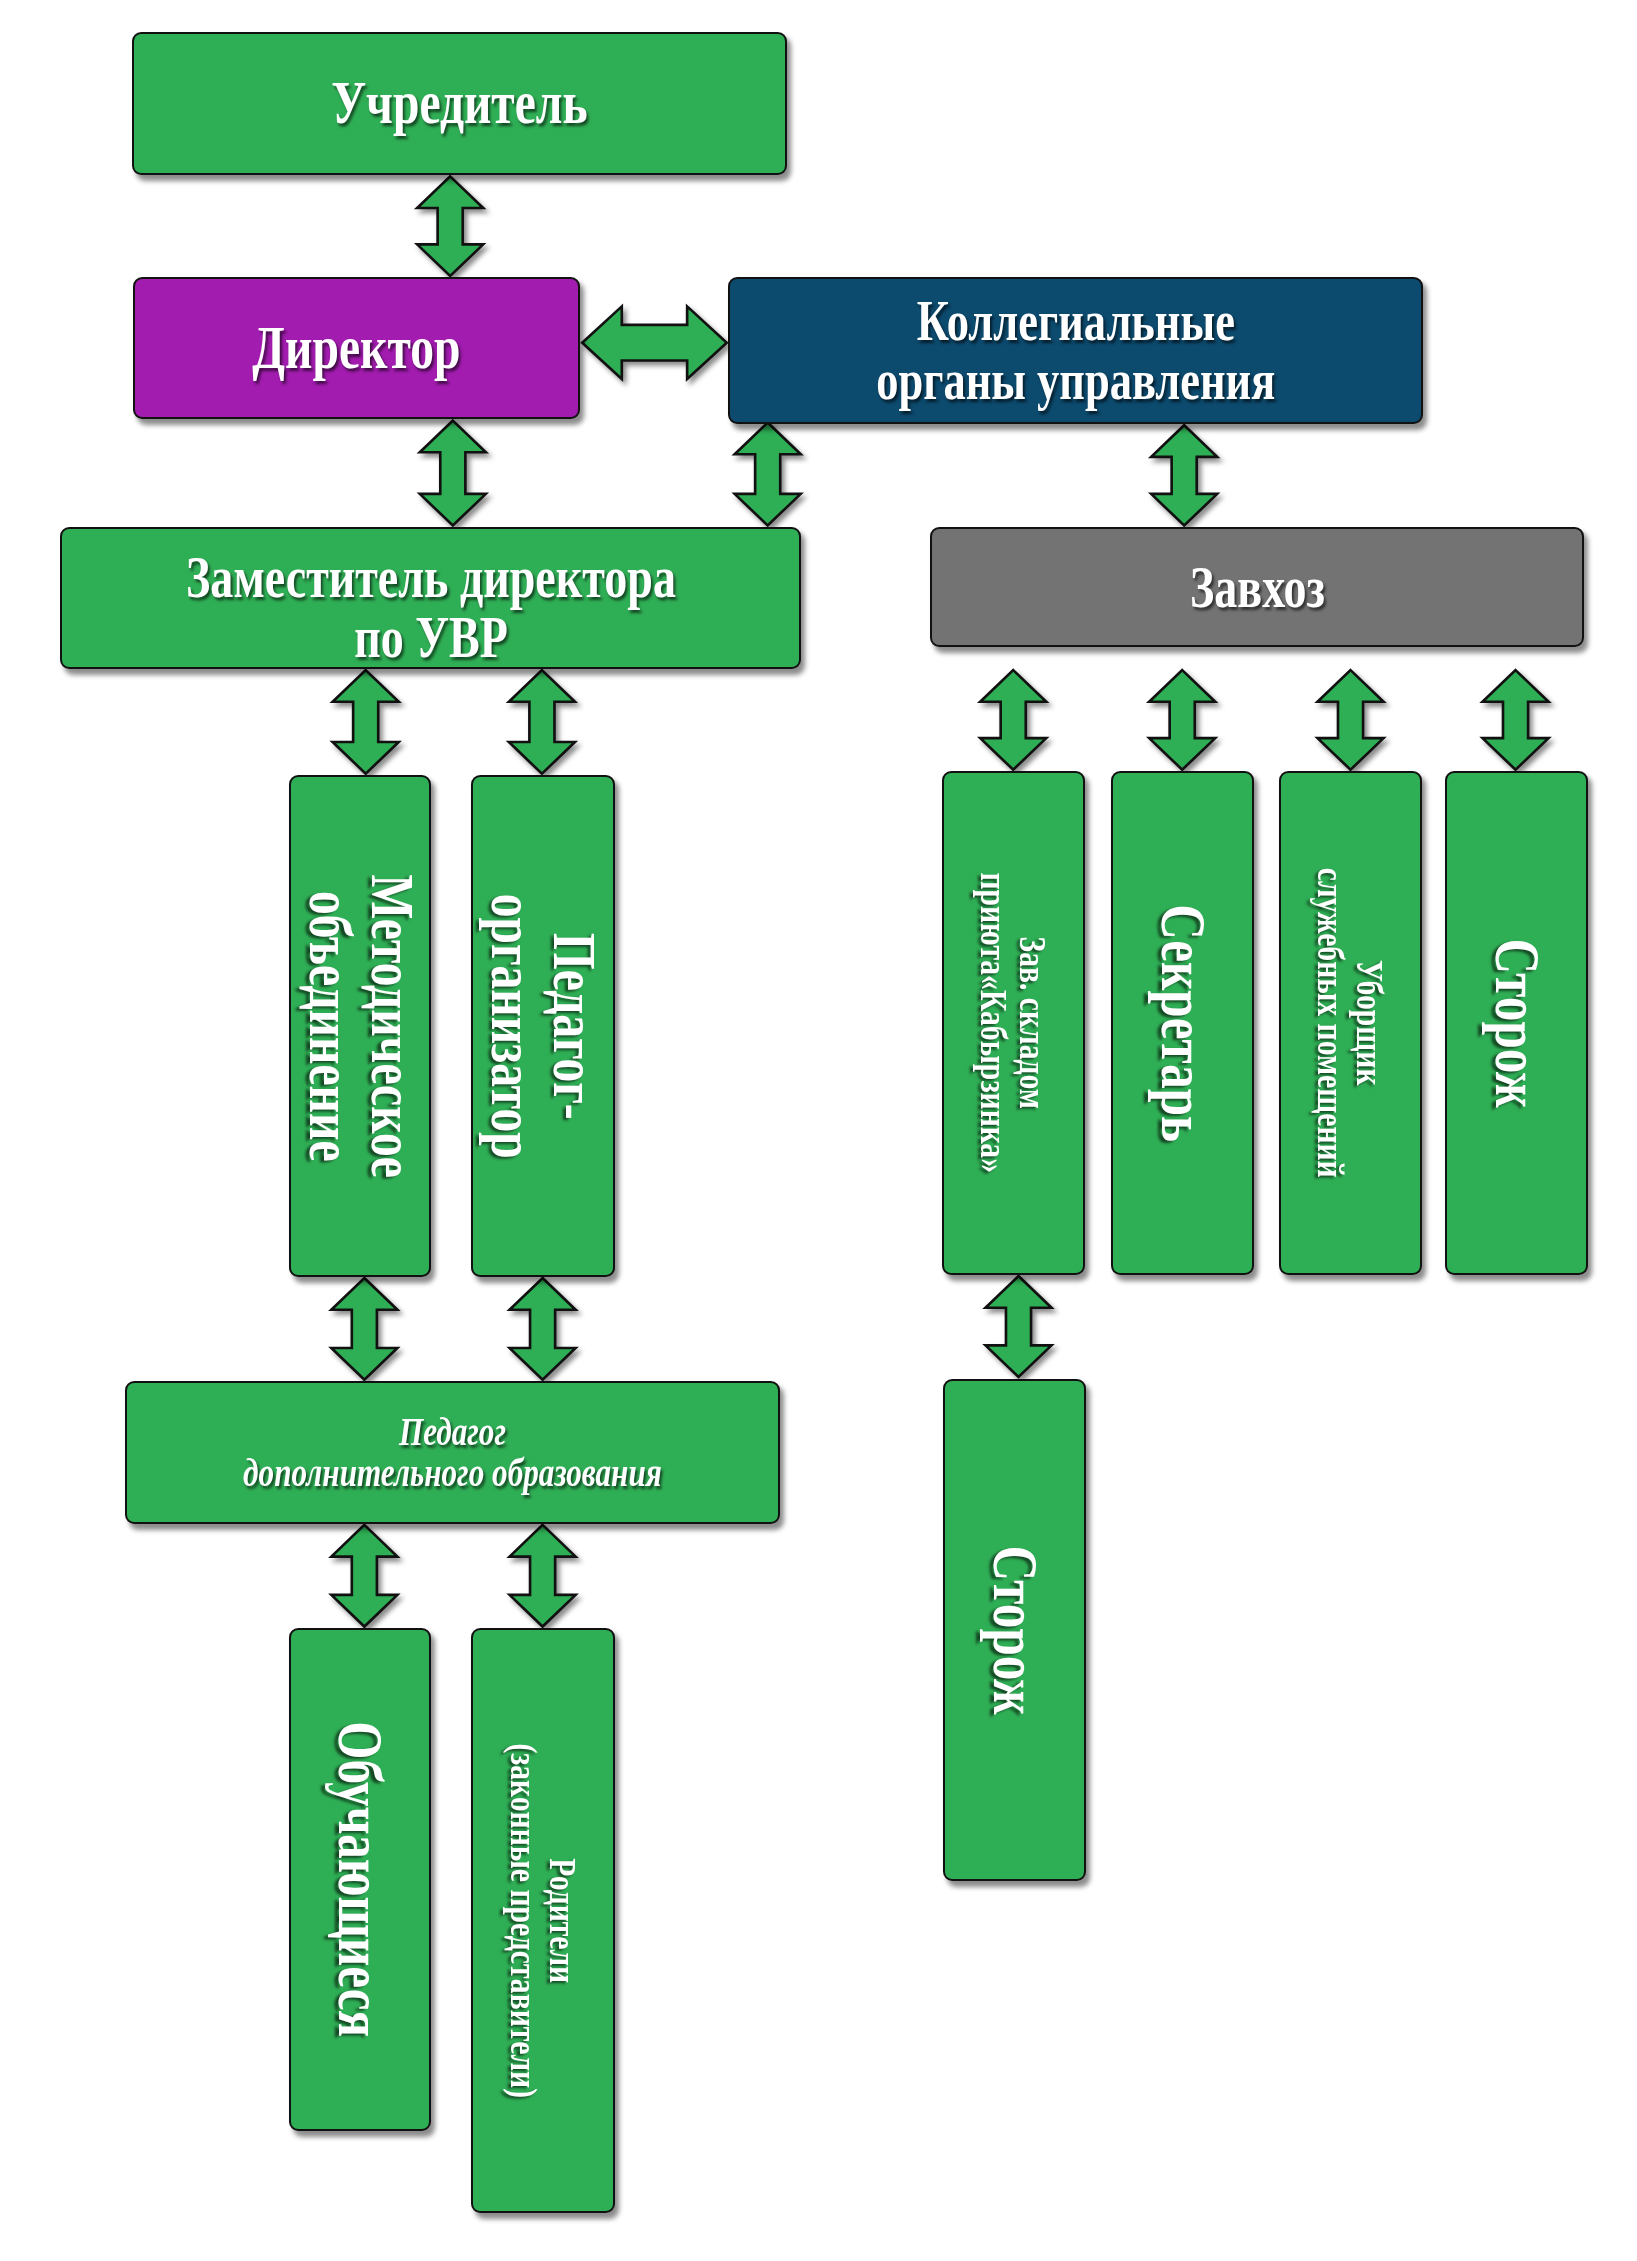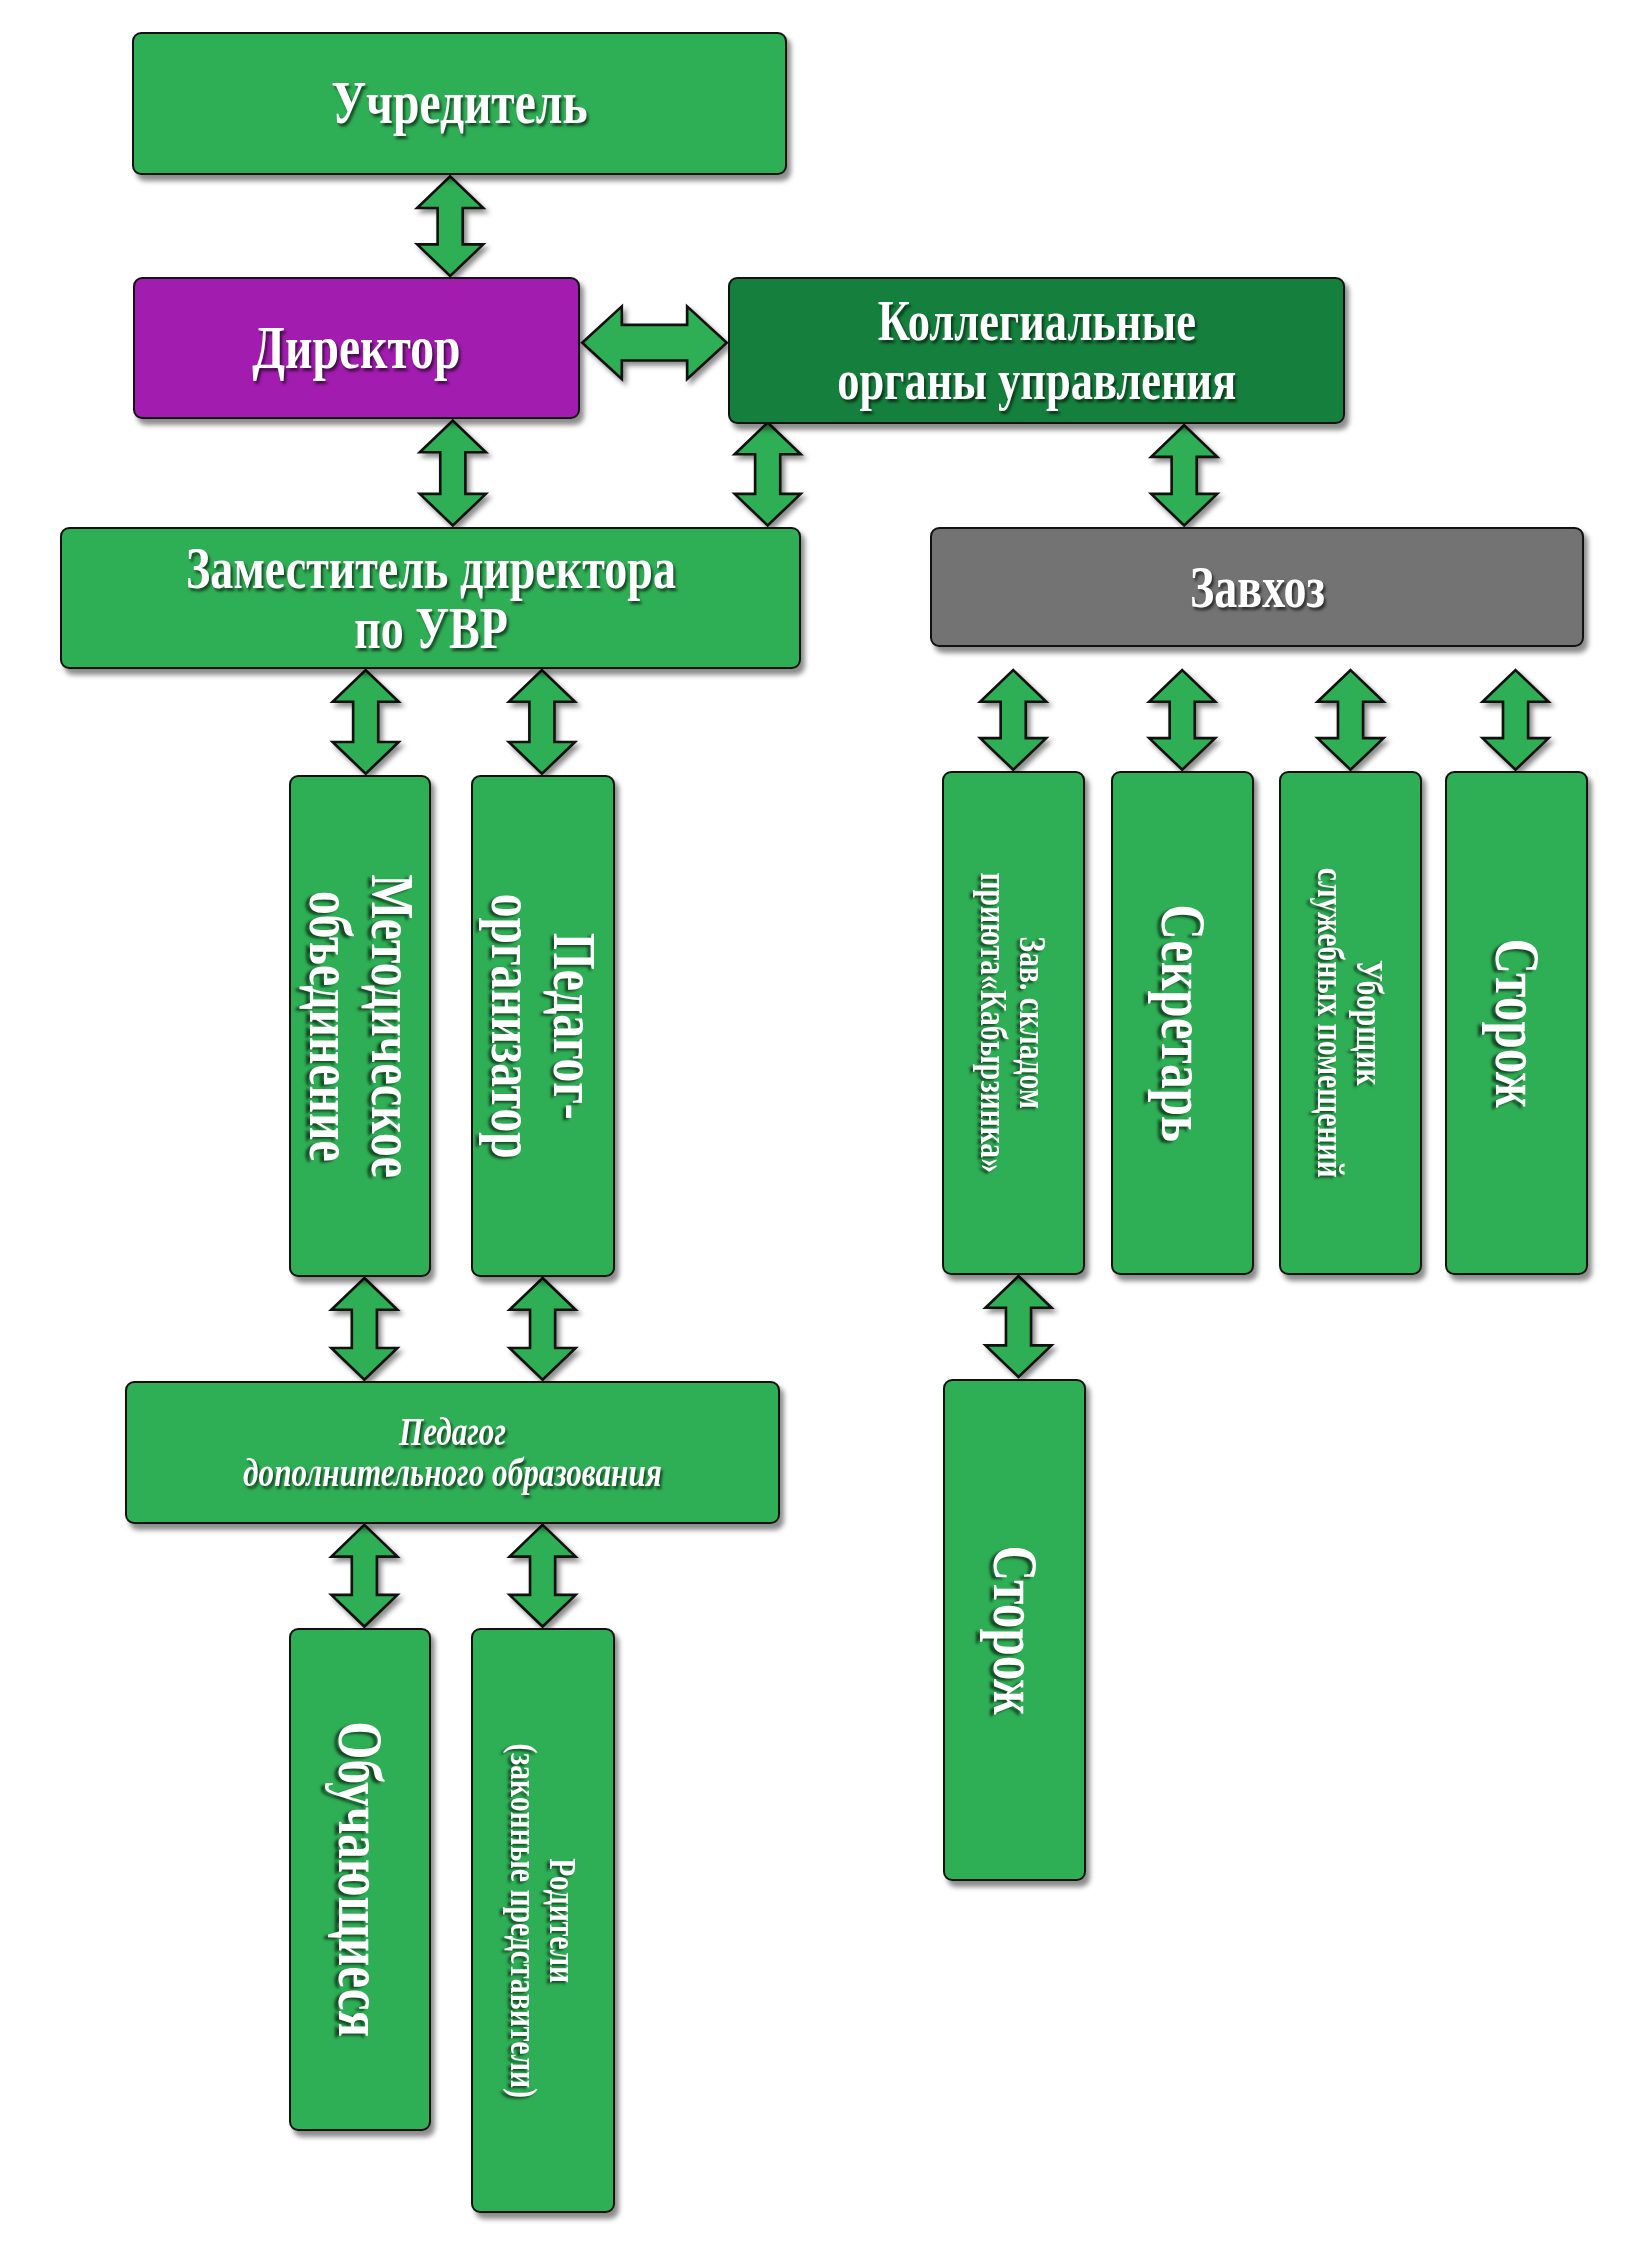--- a/index.html
+++ b/index.html
@@ -39,28 +39,28 @@
     <span class="line">Учредитель</span>
   </div>
 </div>
 
 <div class="box" style="left: 133px; top: 277px; width: 447px; height: 142px; background: #a21caf;">
   <div class="txt" style="font-size:61px;">
     <span class="line">Директор</span>
   </div>
 </div>
 
-<div class="box" style="left: 728px; top: 277px; width: 617px; height: 147px; background: #15803d;">
+<div class="box" style="left: 728px; top: 277px; width: 695px; height: 147px; background: #0c4a6e;">
   <div class="txt" style="font-size:57px;">
     <span class="line">Коллегиальные</span>
     <span class="line">органы управления</span>
   </div>
 </div>
 
-<div class="box" style="left: 60px; top: 527px; width: 741px; height: 142px; background: rgb(47, 175, 85);">
+<div class="box" style="left: 60px; top: 527px; width: 741px; height: 142px; background: rgb(47, 175, 85); align-items: flex-end;">
   <div class="txt" style="font-size:59px;">
     <span class="line">Заместитель директора</span>
     <span class="line">по УВР</span>
   </div>
 </div>
 
 <div class="box" style="left: 930px; top: 527px; width: 654px; height: 120px; background: #737373;">
   <div class="txt" style="font-size:59px;">
     <span class="line">Завхоз</span>
   </div>

